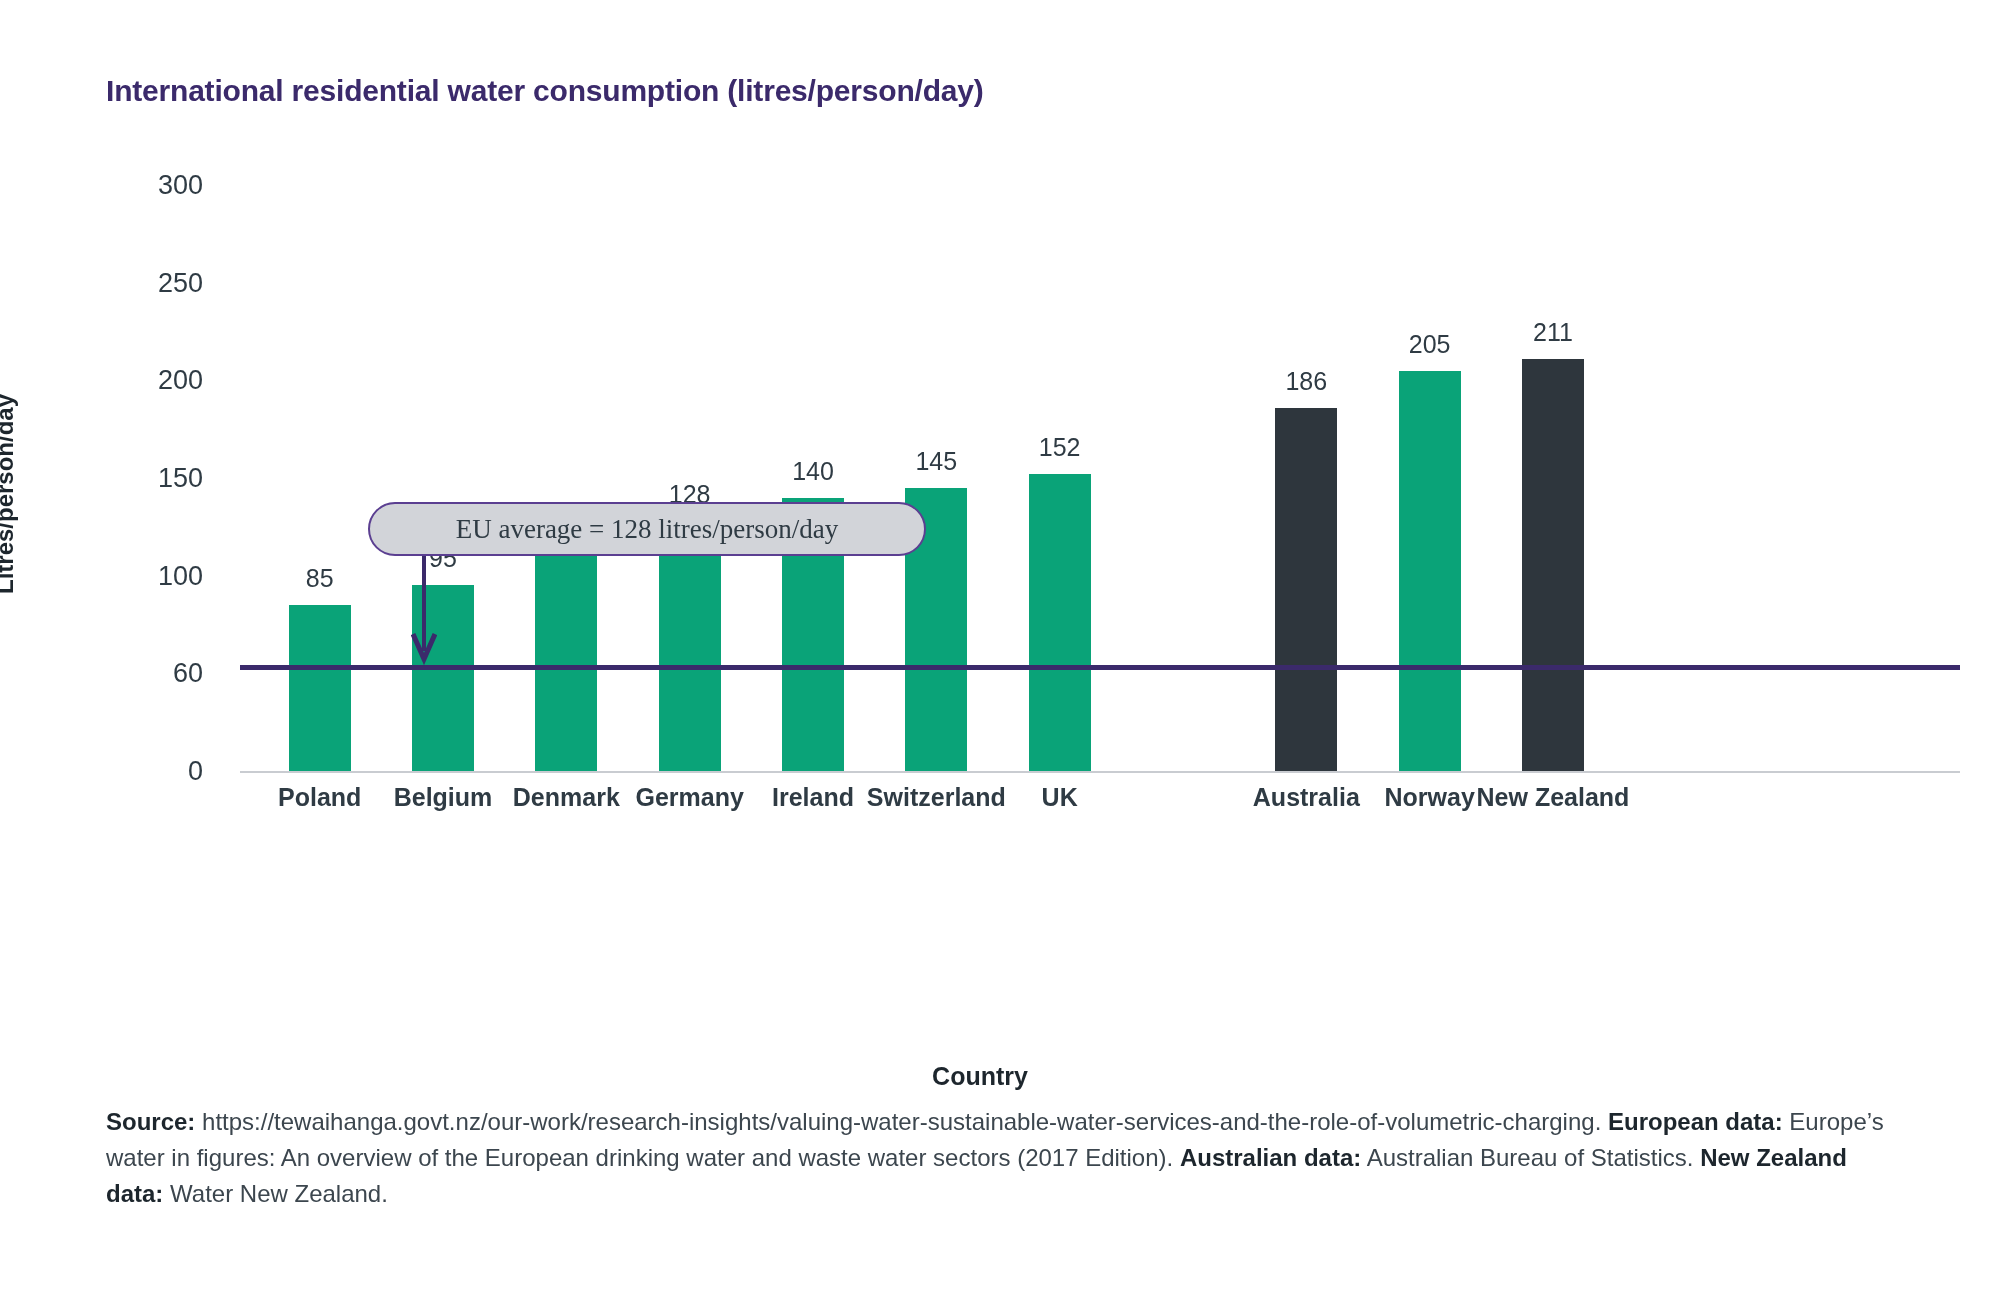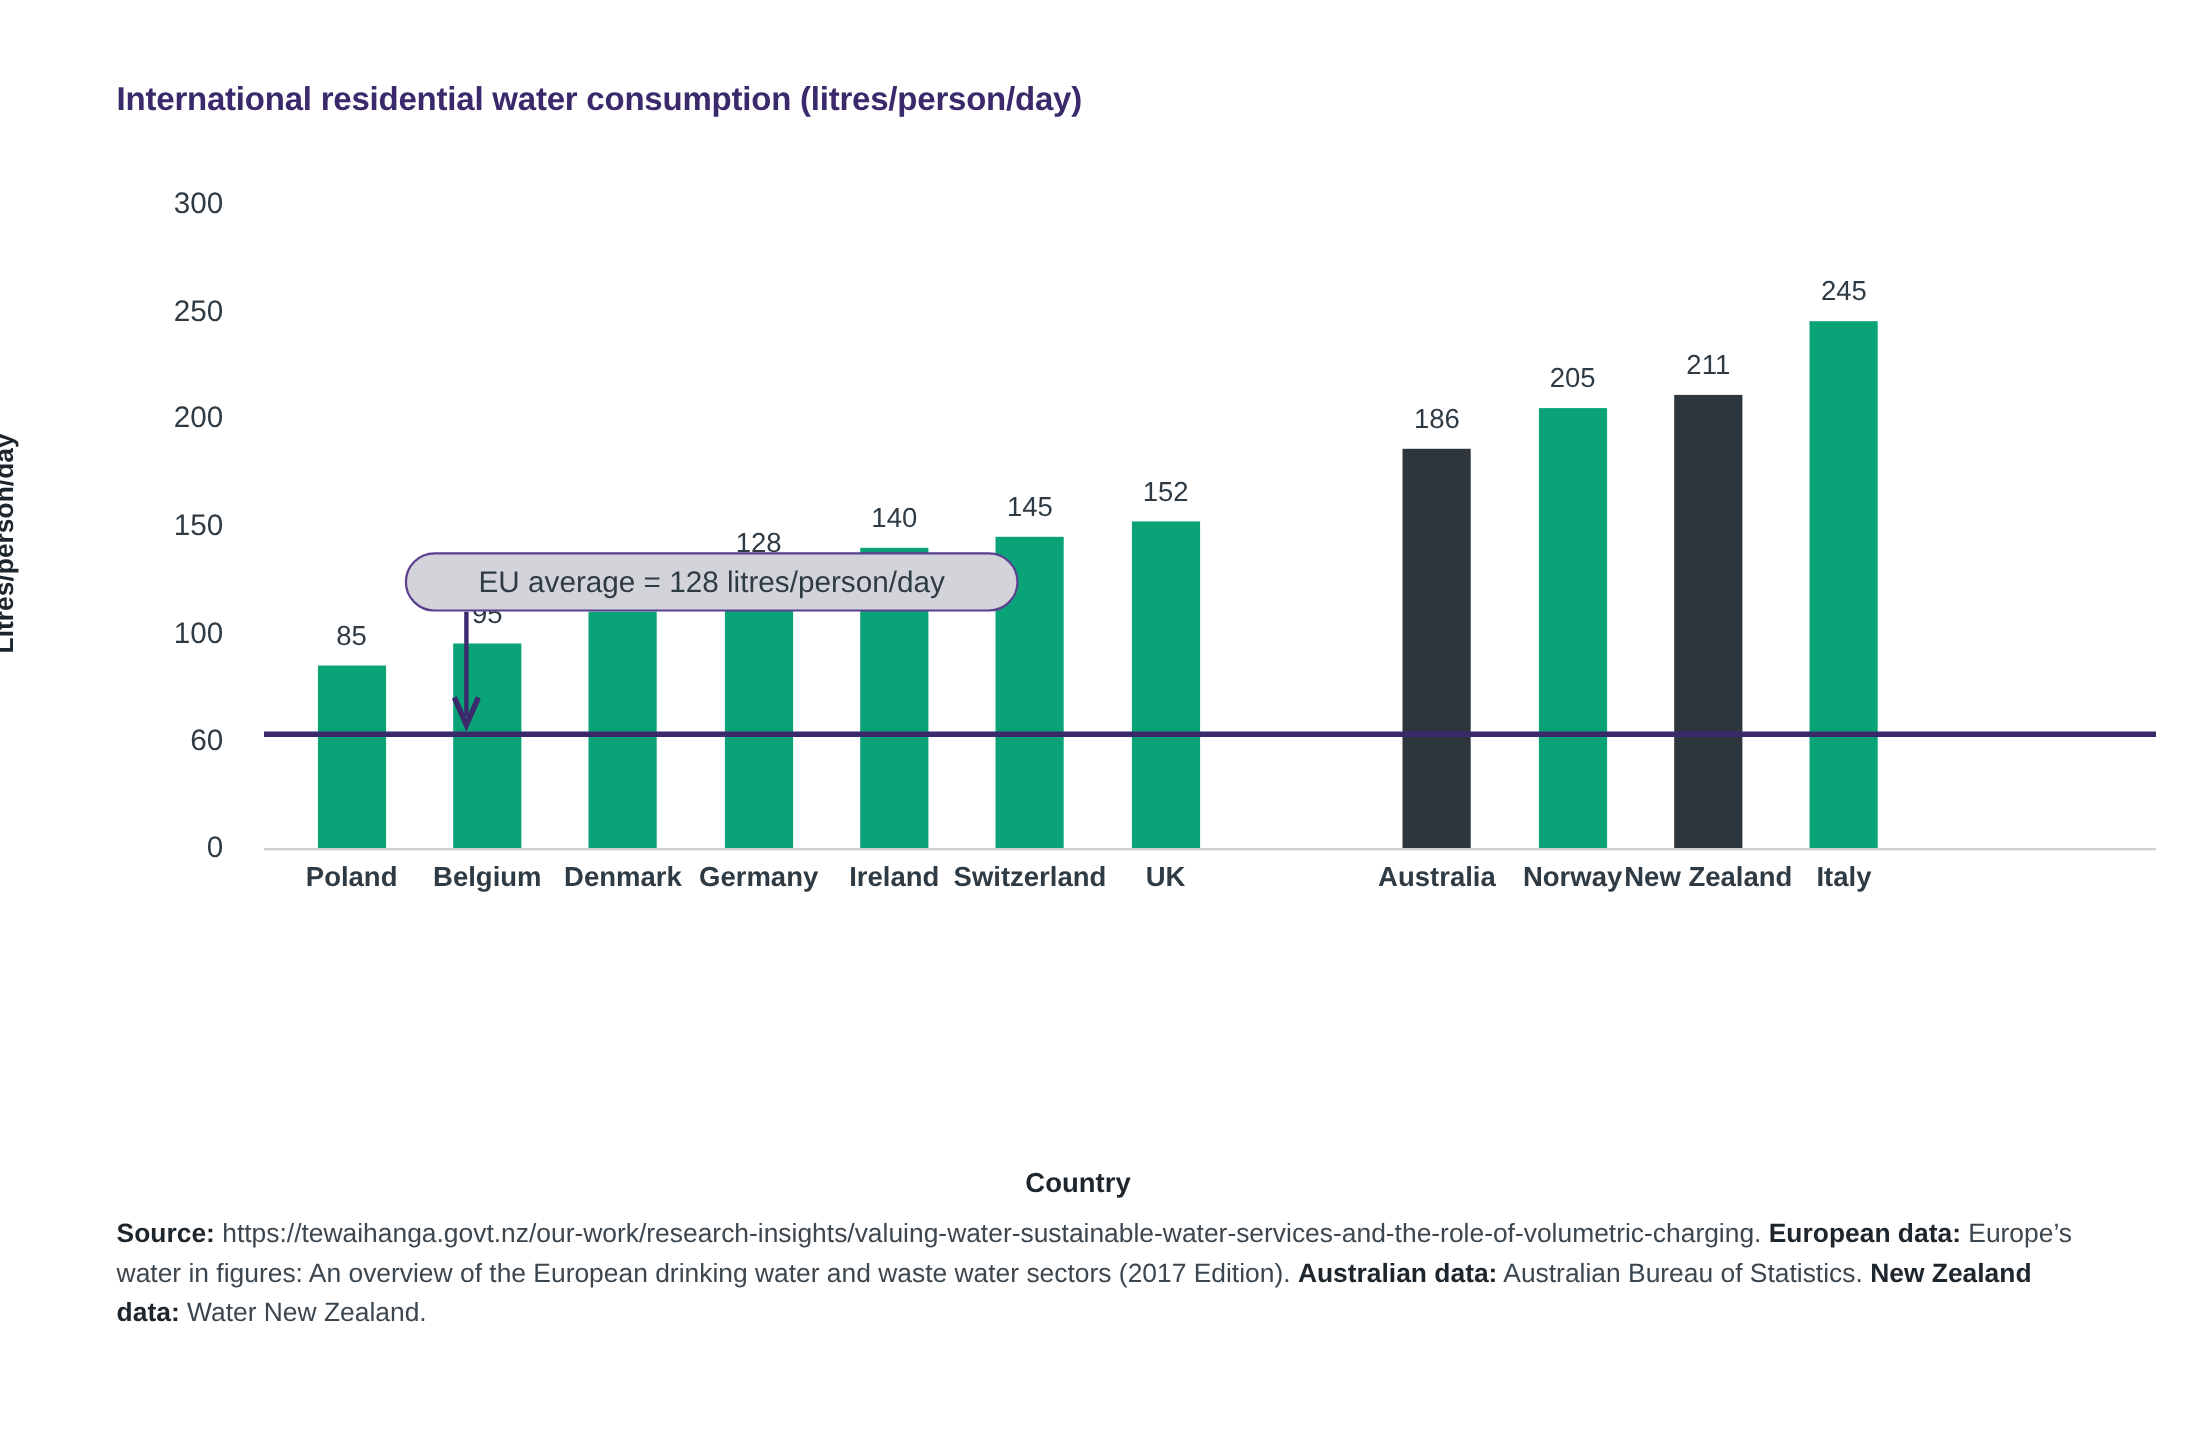--- a/index.html
+++ b/index.html
@@ -128,20 +128,21 @@
     box-sizing:border-box;
     background:#d2d4d9;
     border:2.5px solid #5b3f91;
     border-radius:28px;
     display:flex;
     align-items:center;
     justify-content:center;
     font-size:27px;
     color:#2f3b44;
     white-space:nowrap;
+    font-family:Liberation Serif, serif;
   }
   #avg-arrow{
     position:absolute;
     left:411px; top:556px;
     width:26px; height:112px;
   }
 
   
   #source-note{
     position:absolute;
@@ -214,25 +215,20 @@
     <div class="bar-group" style="left: 1128px; width: 123.333px;">
       <div class="bar teal" title="Norway: 205" style="height: 400.433px;"></div>
       <div class="bar-value" style="bottom: 412.433px;">205</div>
       <div class="cat-label">Norway</div>
     </div>
     <div class="bar-group" style="left: 1251.33px; width: 123.333px;">
       <div class="bar dark" title="New Zealand: 211" style="height: 412.153px;"></div>
       <div class="bar-value" style="bottom: 424.153px;">211</div>
       <div class="cat-label">New Zealand</div>
     </div>
-    <div class="bar-group" style="left: 1374.67px; width: 123.333px;">
-      <div class="bar teal" title="Italy: 245" style="height: 478.567px;"></div>
-      <div class="bar-value" style="bottom: 490.567px;">245</div>
-      <div class="cat-label">Italy</div>
-    </div>
   </div>
 <div id="axis-baseline"></div>
 
 <div id="avg-line"></div>
 <svg id="avg-arrow" viewBox="0 0 26 112">
   <line x1="13" y1="0" x2="13" y2="95" stroke="#3b2a6b" stroke-width="4"></line>
   <polyline points="2,78 13,103 24,78" fill="none" stroke="#3b2a6b" stroke-width="5"></polyline>
 </svg>
 <div id="avg-callout">
   <span>EU average = 128 litres/person/day</span>

